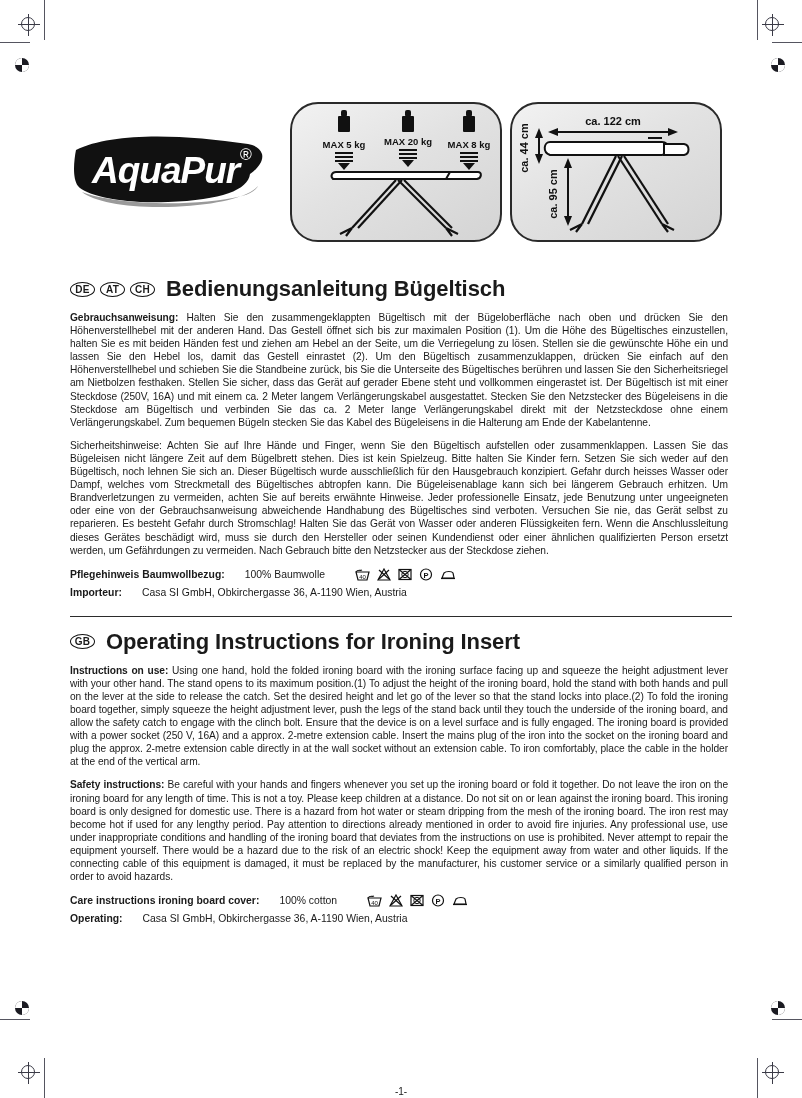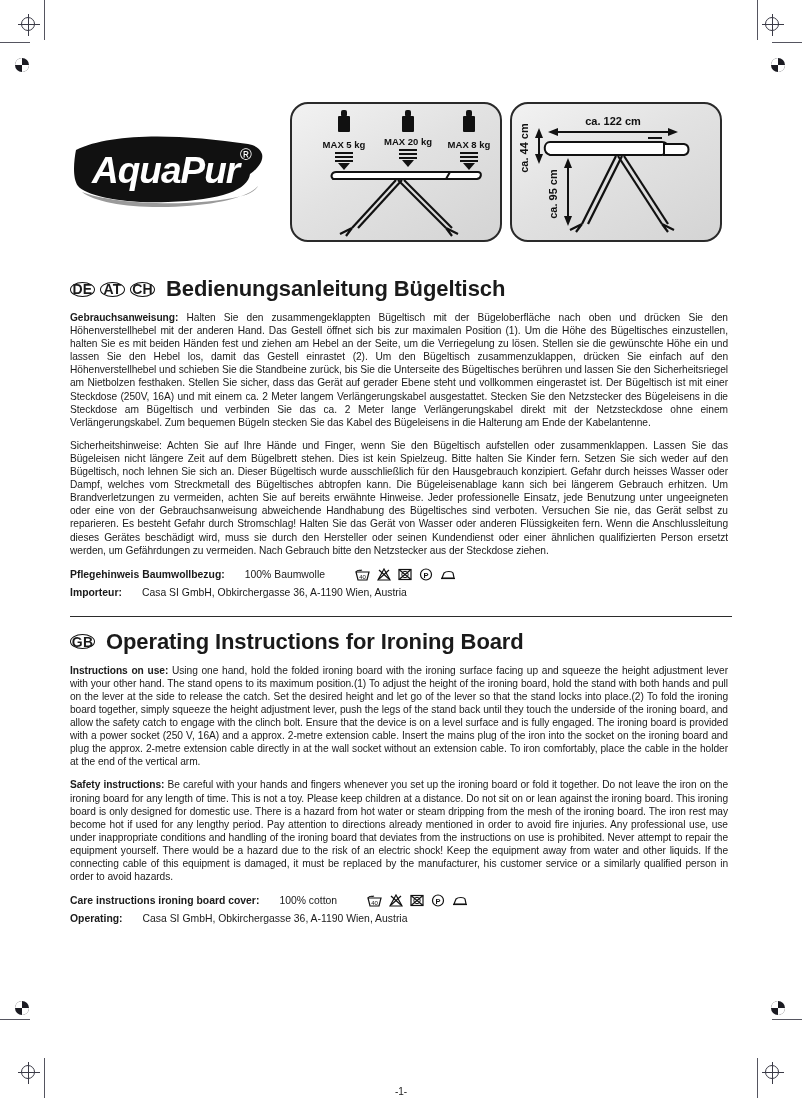--- a/index.html
+++ b/index.html
@@ -91,21 +91,21 @@
     top: 34px;
     width: 196px;
     height: 86px;
   }
   .logo-wrap svg { display:block; }
 
   .diagram {
     position: absolute;
     top: 6px;
     border: 2px solid #2a2a2a;
-    border-radius: 18px;
+    border-radius: 28px;
     background: linear-gradient(150deg,#f2f2f2 0%, #e2e2e2 45%, #d4d4d4 100%);
     box-sizing: border-box;
     overflow: hidden;
   }
   .diagram-a { left: 220px; width: 212px; height: 140px; padding-left: 14px; }
   .diagram-b { left: 440px; width: 212px; height: 140px; }
   .diagram svg { display:block; }
 
   
   .section-head {
@@ -116,21 +116,21 @@
     margin-bottom: 9px;
   }
   .flag-badge {
     display: inline-flex;
     align-items: center;
     justify-content: center;
     width: 25px;
     height: 15px;
     border: 1.4px solid #111;
     border-radius: 50%;
-    font-size: 14px;
+    font-size: 10px;
     font-weight: bold;
     letter-spacing: 0.2px;
     box-sizing: border-box;
     flex: 0 0 auto;
   }
   .section-title {
     font-size: 22px;
     font-weight: bold;
     letter-spacing: -0.1px;
     margin-left: 6px;
@@ -363,21 +363,21 @@
 
   <div class="kv-line">
     <span class="k">Importeur:</span>
     <span class="v">Casa SI GmbH, Obkirchergasse 36, A-1190 Wien, Austria</span>
   </div>
 
   <hr class="divider">
 
   <div class="section-head" style="margin-top:8px;">
     <span class="flag-badge">GB</span>
-    <span class="section-title">Operating Instructions for Ironing Board</span>
+    <span class="section-title">Operating Instructions for Ironing Insert</span>
   </div>
 
   <p class="body"><span class="lead">Instructions on use:</span><span> Using one hand, hold the folded ironing board with the ironing surface facing up and squeeze the height adjustment lever with your other hand. The stand opens to its maximum position.(1) To adjust the height of the ironing board, hold the stand with both hands and pull on the lever at the side to release the catch. Set the desired height and let go of the lever so that the stand locks into place.(2) To fold the ironing board together, simply squeeze the height adjustment lever, push the legs of the stand back until they touch the underside of the ironing board, and allow the safety catch to engage with the clinch bolt. Ensure that the device is on a level surface and is fully engaged. The ironing board is provided with a power socket (250 V, 16A) and a approx. 2-metre extension cable. Insert the mains plug of the iron into the socket on the ironing board and plug the approx. 2-metre extension cable directly in at the wall socket without an extension cable. To iron comfortably, place the cable in the holder at the end of the vertical arm.</span></p>
 
   <p class="body"><span class="lead">Safety instructions:</span><span> Be careful with your hands and fingers whenever you set up the ironing board or fold it together. Do not leave the iron on the ironing board for any length of time. This is not a toy. Please keep children at a distance. Do not sit on or lean against the ironing board. This ironing board is only designed for domestic use. There is a hazard from hot water or steam dripping from the mesh of the ironing board. The iron rest may become hot if used for any lengthy period. Pay attention to directions already mentioned in order to avoid fire injuries. Any professional use, use under inappropriate conditions and handling of the ironing board that deviates from the instructions on use is prohibited. Never attempt to repair the equipment yourself. There would be a hazard due to the risk of an electric shock! Keep the equipment away from water and other liquids. If the connecting cable of this equipment is damaged, it must be replaced by the manufacturer, his customer service or a similarly qualified person in order to avoid hazards.</span></p>
 
   <div class="kv-line">
     <span class="k">Care instructions ironing board cover:</span>
     <span class="v">100% cotton</span>
     <span class="care-symbols">

